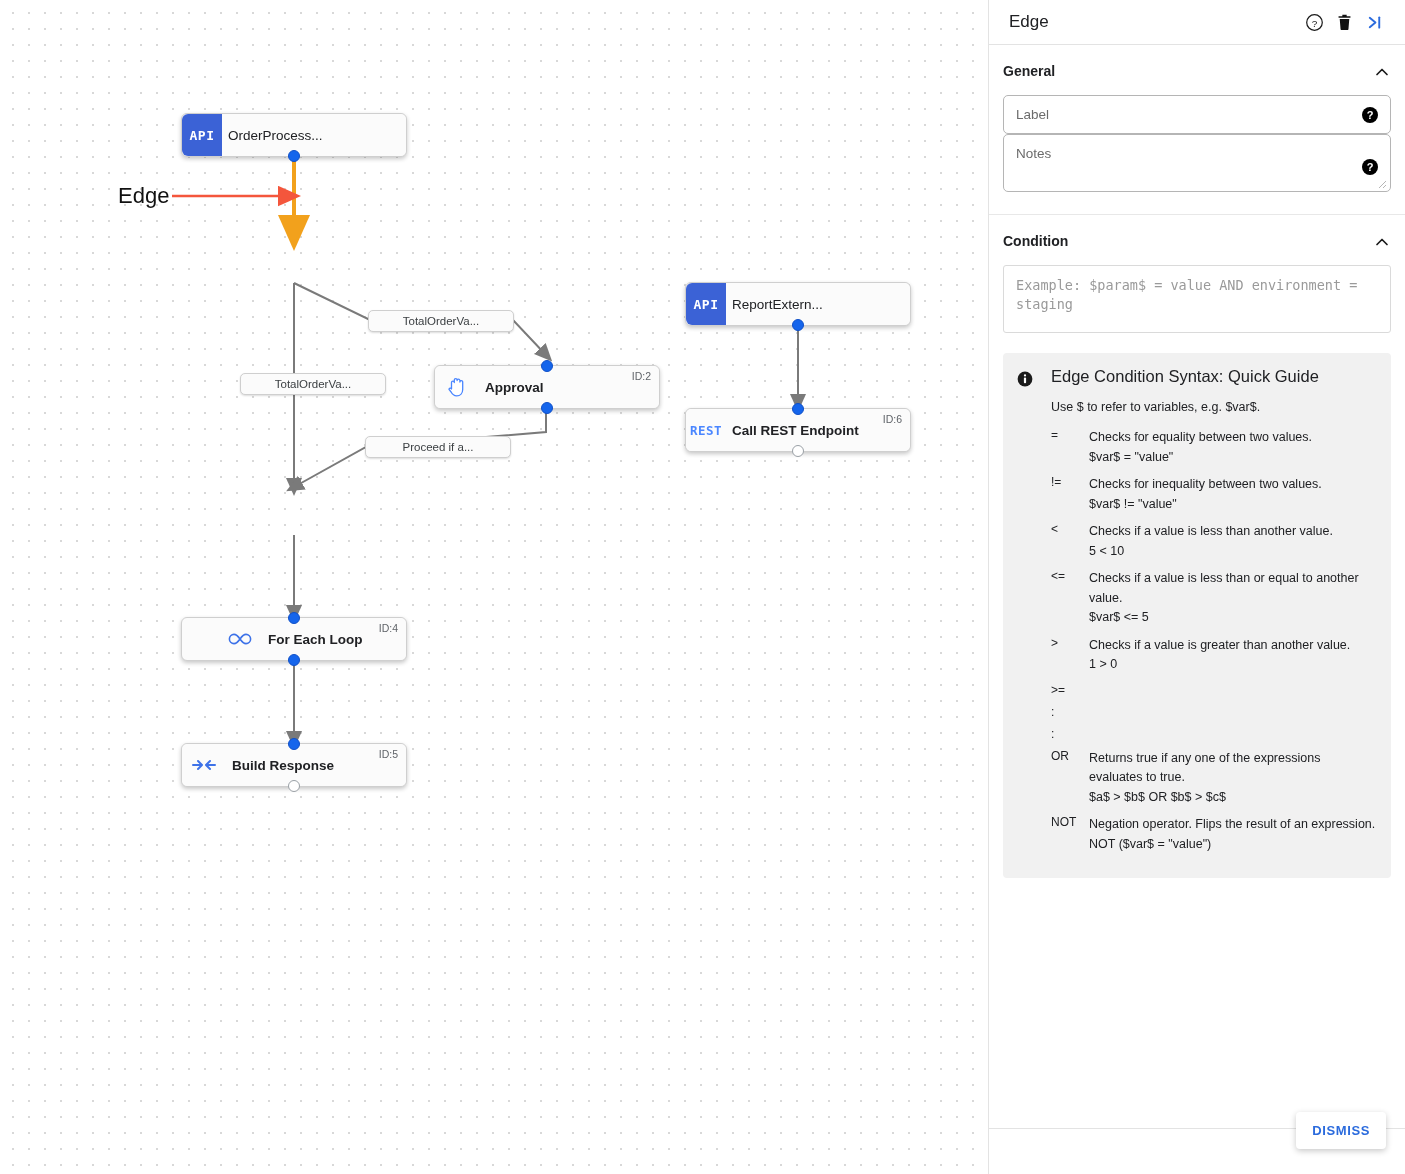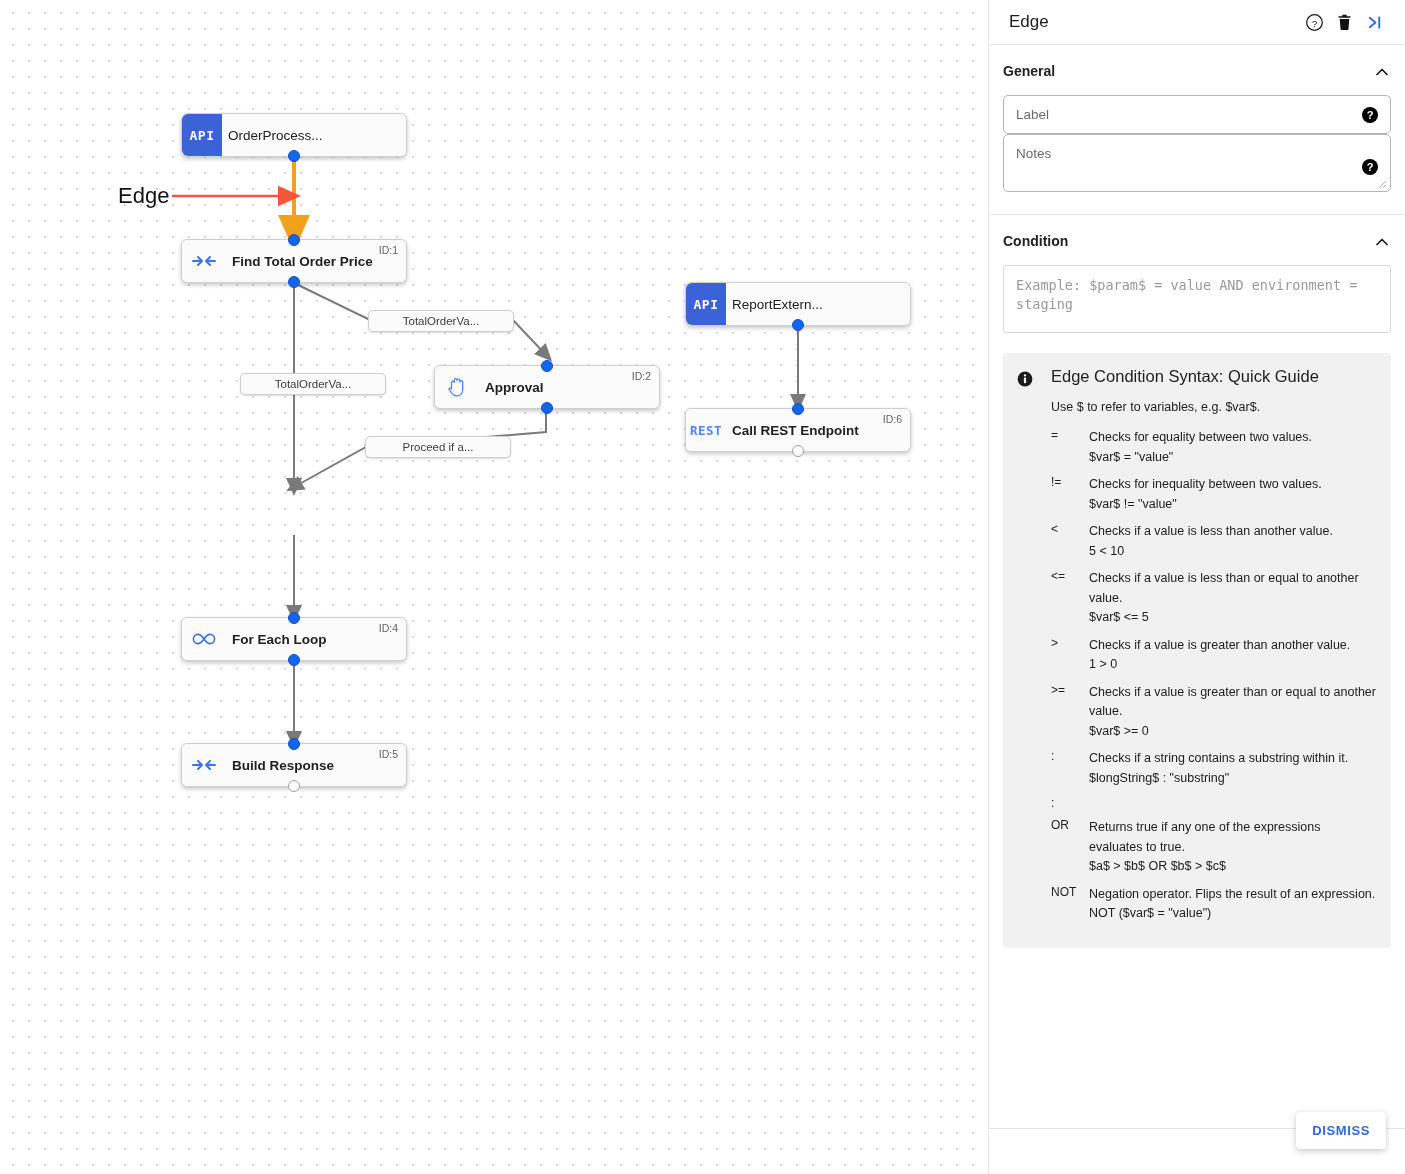--- a/index.html
+++ b/index.html
@@ -246,51 +246,37 @@
     <div class="annot-text" style="left:118px; top:183px;">Edge</div>
 
     <div class="node" style="left:181px; top:113px; width:226px; height:44px;">
       <div class="inner">
         <div class="badge">API</div>
         <div class="title light">OrderProcess...</div>
       </div>
       <div class="port bottom"></div>
     </div>
 
-    <div class="node" style="left:181px; top:239px; width:226px; height:44px;">
-      <div class="inner">
-        <div class="iconwrap">
-          <svg width="24" height="16" viewBox="0 0 24 16">
-            <path d="M1,8 H9 M6,4 L10,8 L6,12" fill="none" stroke="#3d72e8" stroke-width="2" stroke-linecap="round" stroke-linejoin="round"></path>
-            <path d="M23,8 H15 M18,4 L14,8 L18,12" fill="none" stroke="#3d72e8" stroke-width="2" stroke-linecap="round" stroke-linejoin="round"></path>
-          </svg>
-        </div>
-        <div class="title">Find Total Order Price</div>
-      </div>
-      <div class="idlabel">ID:1</div>
-      <div class="port top"></div>
-      <div class="port bottom"></div>
-    </div>
 
     <div class="node" style="left:434px; top:365px; width:226px; height:44px;">
       <div class="inner">
         <div class="iconwrap">
           <svg width="20" height="22" viewBox="0 0 20 22">
             <path d="M4.5,13 V6.5 a1.4,1.4 0 0 1 2.8,0 V4 a1.4,1.4 0 0 1 2.8,0 V4.6 a1.4,1.4 0 0 1 2.8,0 V6 a1.4,1.4 0 0 1 2.8,0 v7.4 c0,3.6 -2.4,6.4 -6,6.4 c-3.1,0 -4.6,-1.8 -5.6,-3.8 L2,13.4 a1.3,1.3 0 0 1 2.5,-0.4 z" fill="#ffffff" stroke="#4a86ff" stroke-width="1.3" stroke-linejoin="round"></path>
           </svg>
         </div>
         <div class="title">Approval</div>
       </div>
       <div class="idlabel">ID:2</div>
       <div class="port top" style="left:112px;"></div>
       <div class="port bottom" style="left:112px;"></div>
     </div>
 
 
-    <div class="node" style="left:181px; top:617px; width:226px; height:44px;">
+    <div class="node" style="left:181px; top:617px; width:226px; height:44px;padding-left:36px;">
       <div class="inner">
         <div class="iconwrap">
           <svg width="26" height="14" viewBox="0 0 26 14">
             <path d="M13,7 c-2.2,3.2 -3.6,4.6 -6,4.6 A4.6,4.6 0 0 1 7,2.4 c2.4,0 3.8,1.4 6,4.6 c2.2,3.2 3.6,4.6 6,4.6 a4.6,4.6 0 0 0 0,-9.2 c-2.4,0 -3.8,1.4 -6,4.6 z" fill="none" stroke="#3d72e8" stroke-width="1.6"></path>
           </svg>
         </div>
         <div class="title">For Each Loop</div>
       </div>
       <div class="idlabel">ID:4</div>
       <div class="port top"></div>
@@ -429,25 +415,23 @@
                 <div class="op-row">
                   <div class="op-key">&lt;=</div>
                   <div class="op-def">Checks if a value is less than or equal to another value.<div class="op-ex">$var$ &lt;= 5</div></div>
                 </div>
                 <div class="op-row">
                   <div class="op-key">&gt;</div>
                   <div class="op-def">Checks if a value is greater than another value.<div class="op-ex">1 &gt; 0</div></div>
                 </div>
                 <div class="op-row">
                   <div class="op-key">&gt;=</div>
-                  <div class="op-def">Checks if a value is greater than or equal to another value.<div class="op-ex">$var$ &gt;= 0</div></div>
                 </div>
                 <div class="op-row">
                   <div class="op-key">:</div>
-                  <div class="op-def">Checks if a string contains a substring within it.<div class="op-ex">$longString$ : "substring"</div></div>
                 </div>
                 <div class="op-row">
                   <div class="op-key">:</div>
                 </div>
                 <div class="op-row">
                   <div class="op-key">OR</div>
                   <div class="op-def">Returns true if any one of the expressions evaluates to true.<div class="op-ex">$a$ &gt; $b$ OR $b$ &gt; $c$</div></div>
                 </div>
                 <div class="op-row">
                   <div class="op-key">NOT</div>

